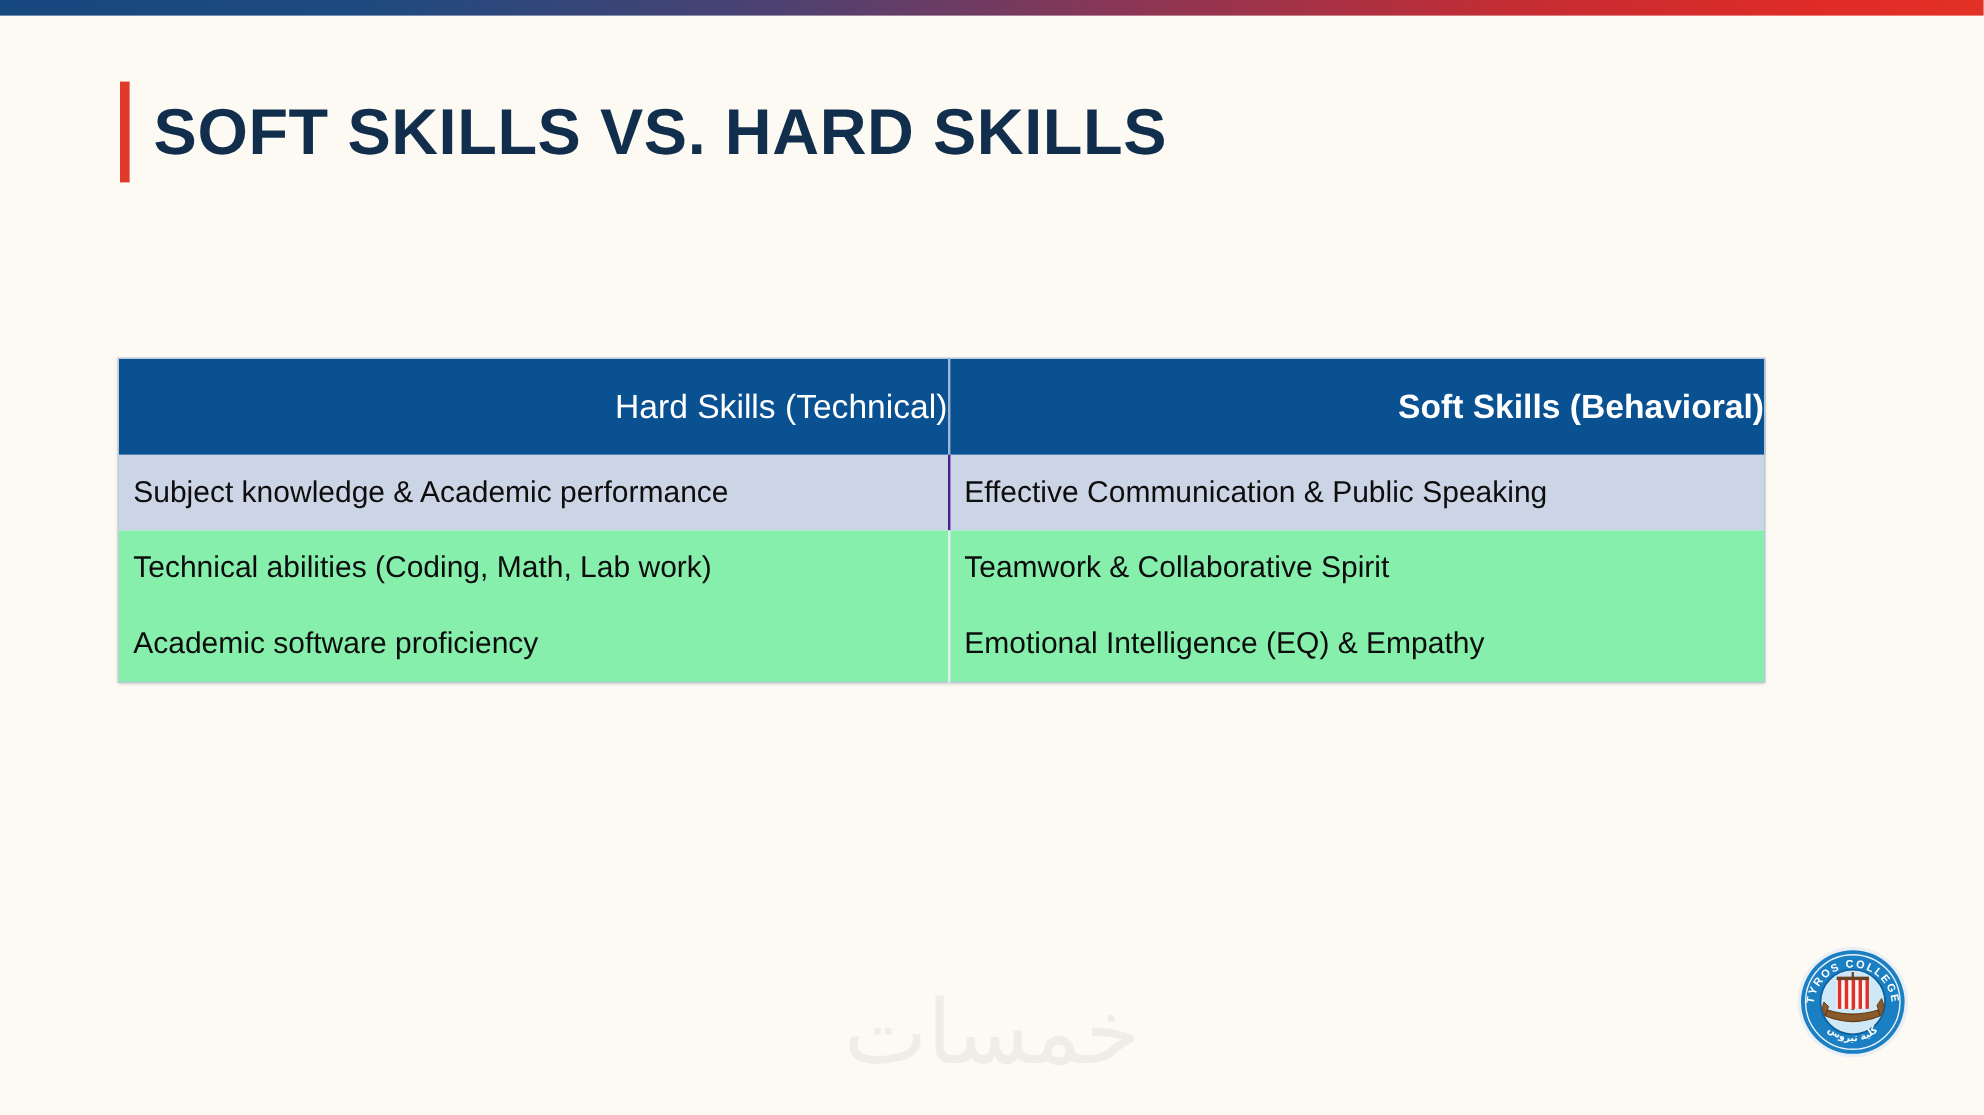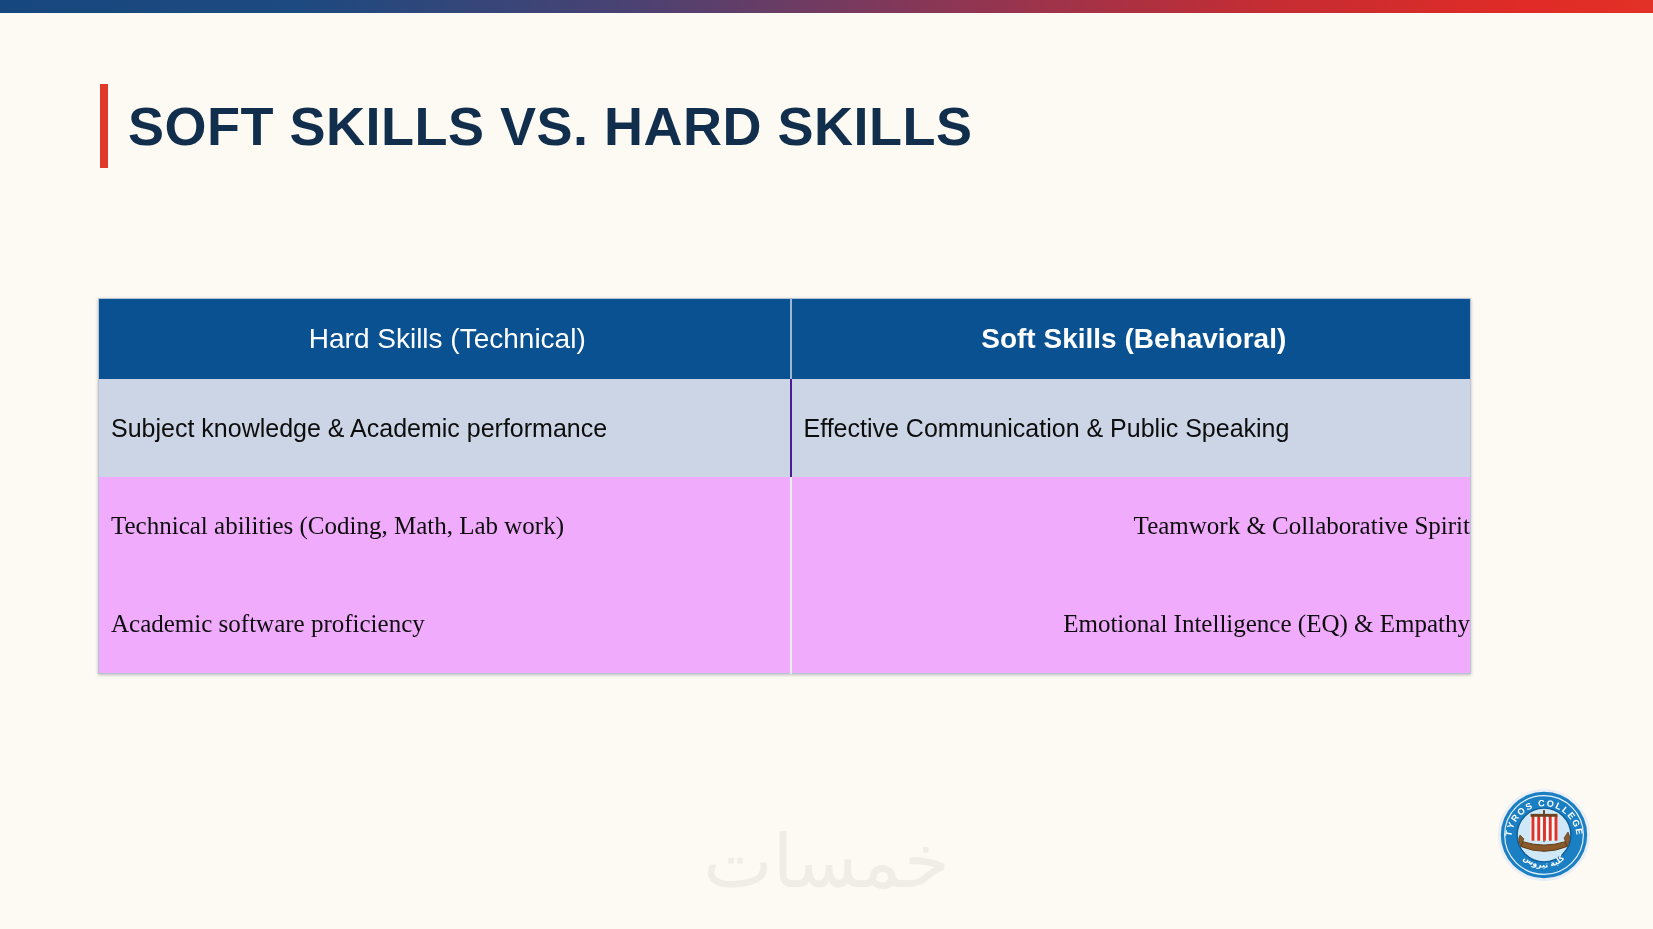--- a/index.html
+++ b/index.html
@@ -23,21 +23,21 @@
     top: 0;
     width: 1653px;
     height: 13px;
     background: linear-gradient(to right, #17477F 0%, #1D4A80 18%, #4A4273 38%, #8B3655 57%, #C32D34 76%, #E02B26 92%, #E23127 100%);
   }
 
   
   #title-block {
     position: absolute;
     left: 100px;
-    top: 84px;
+    top: 68px;
     display: flex;
     align-items: stretch;
   }
   #title-accent {
     width: 8px;
     background: #E13A2B;
     margin-right: 20px;
     align-self: stretch;
     min-height: 84px;
   }
@@ -63,51 +63,49 @@
     border: 1px solid #B8C4D8;
   }
   #skills-table col.col-left  { width: 692px; }
   #skills-table col.col-right { width: 680px; }
 
   #skills-table th {
     background: #0A5192;
     color: #FFFFFF;
     font-size: 28px;
     font-weight: normal;
-    text-align: center;
+    text-align: right;
     padding: 0 0 0 6px;
     height: 80px;
     vertical-align: middle;
     font-family: "Liberation Sans", sans-serif;
   }
   #skills-table th.col-divider {
     border-left: 2px solid #9FB6D4;
     font-weight: bold;
   }
   #skills-table td {
     font-size: 25px;
     color: #0D0D0D;
     padding: 0 0 0 12px;
-    height: 98px;
+    height: 63px;
     vertical-align: middle;
     font-family: "Liberation Sans", sans-serif;
   }
   #skills-table td.col-divider {
     border-left: 2px solid #4c1d95;
   }
   #skills-table tr.row-odd td {
     background: #CCD5E5;
   }
   #skills-table tr.row-even td {
-    background: #f0abfc;
-    font-family: Liberation Serif, serif;
+    background: #86efac;
   }
   #skills-table tr.row-even td.col-divider {
     border-left: 2px solid #E6EFE8;
-    text-align: right;
   }
 
   
   #watermark {
     position: absolute;
     left: 0;
     top: 818px;
     width: 1653px;
     text-align: center;
     font-size: 74px;

